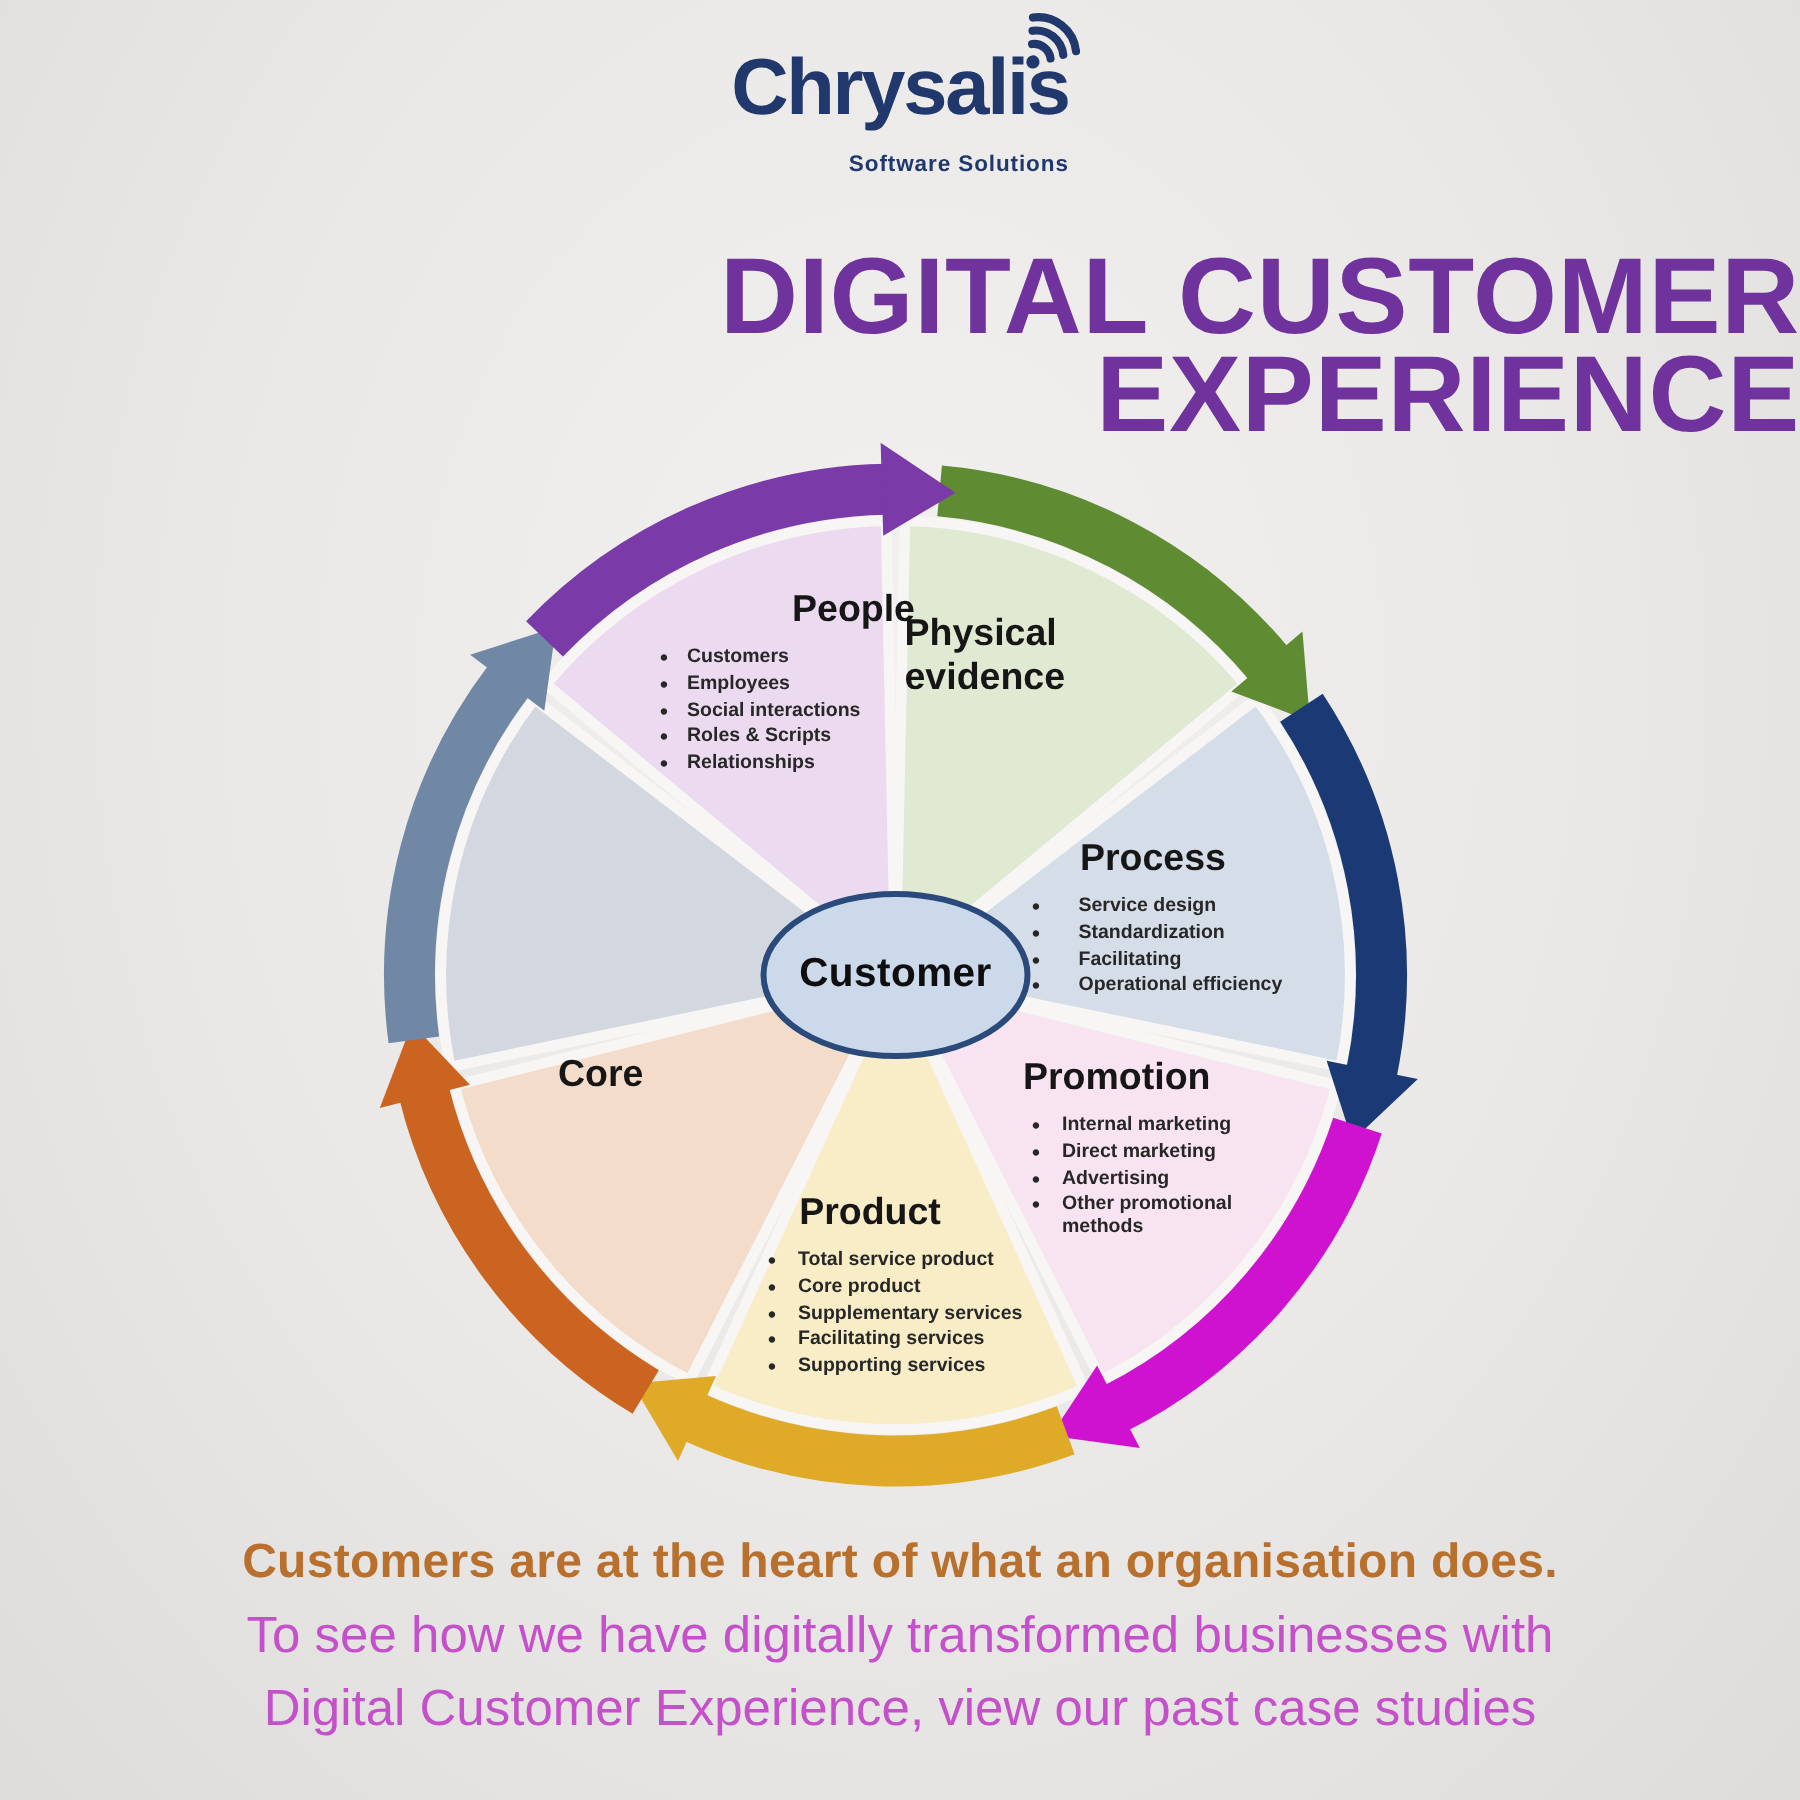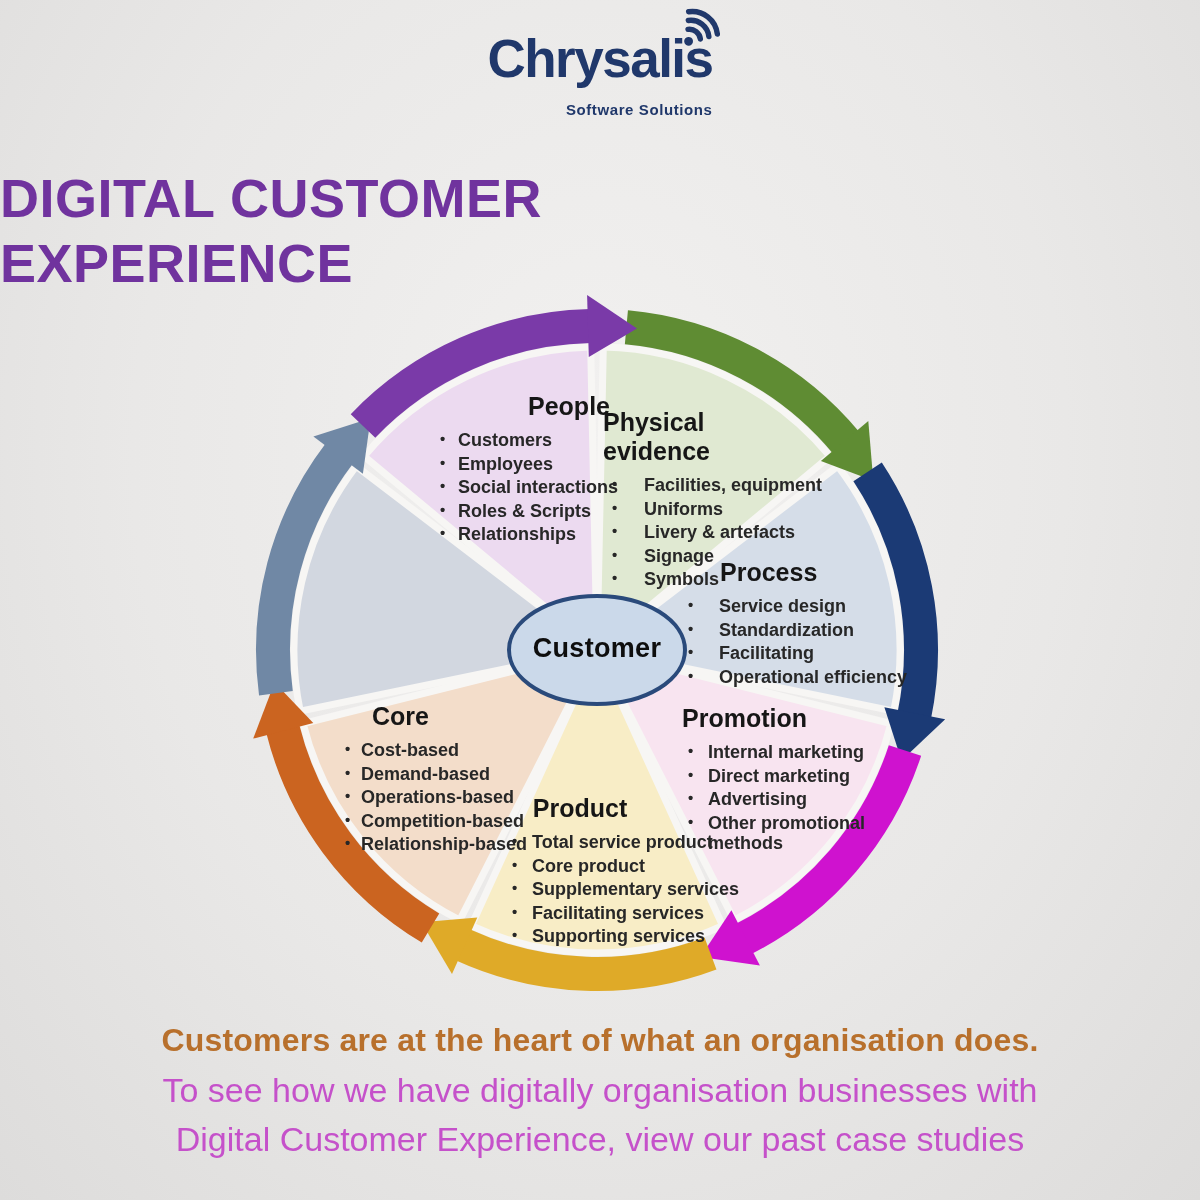--- a/index.html
+++ b/index.html
@@ -8,27 +8,27 @@
     background:radial-gradient(ellipse at 50% 38%, #f2f1f0 0%, #e9e8e7 55%, #dddcdb 100%);
     font-family:"Liberation Sans", sans-serif;
   }
   
   .logo{position:absolute;top:32px;left:0;right:0;text-align:center;}
   .logo-inner{display:inline-block;position:relative;}
   .logo-word{font-size:53px;font-weight:800;letter-spacing:-1.5px;line-height:1;display:block;}
   .wifi{position:absolute;top:-30px;right:-12px;width:52px;height:52px;transform:rotate(38deg);}
   .logo-tagline{display:block;text-align:right;font-size:15px;font-weight:700;letter-spacing:.6px;margin-top:16px;}
   
-  .page-title{position:absolute;top:166px;left:0;right:0;text-align:left;
-    font-size:54px;font-weight:800;line-height:65px;letter-spacing:.5px;}
+  .page-title{position:absolute;top:166px;left:0;right:0;text-align:right;
+    font-size:72px;font-weight:800;line-height:65px;letter-spacing:.5px;}
   
   .wheel-svg{position:absolute;left:0;top:0;}
   .seg-text{position:absolute;color:#1d1d1d;}
   .seg-title{font-size:25px;font-weight:800;margin:0 0 9px 0;color:#161616;}
-  .seg-list{list-style:none;margin:0;padding:0;font-size:18px;font-weight:700;color:#272727;}
+  .seg-list{list-style:none;margin:0;padding:0;font-size:13px;font-weight:700;color:#272727;}
   .seg-list li{position:relative;margin-bottom:3px;line-height:1.14;white-space:nowrap;}
   .seg-list li::before{content:"\2022";position:absolute;top:0;font-size:15px;}
   
   .seg-people{left:400px;top:392px;width:210px;}
   .seg-people .seg-title{text-align:right;}
   .seg-people li{padding-left:58px;} .seg-people li::before{left:40px;}
   .seg-physical{left:603px;top:408px;width:215px;}
   .seg-physical li{padding-left:41px;} .seg-physical li::before{left:9px;}
   .seg-process{left:683px;top:558px;width:215px;}
   .seg-process .seg-title{margin-left:37px;}
@@ -97,27 +97,20 @@
       <polygon points="274.6,682.5 253.2,738.6 313.3,723.1" fill="#cb6420"></polygon>
       <path d="M 275.9 693.2 A 324 324 0 0 1 339.5 453.3" fill="none" stroke="#7088a5" stroke-width="34"></path>
       <polygon points="370.6,418.2 313.4,436.5 362.9,473.8" fill="#7088a5"></polygon>
       <path d="M 363.0 425.9 A 324 324 0 0 1 590.2 326.1" fill="none" stroke="#7a3aa8" stroke-width="34"></path>
       <polygon points="637.0,328.5 587.1,295.1 588.8,357.1" fill="#7a3aa8"></polygon>
       <ellipse cx="597" cy="650" rx="88" ry="54" fill="#cbd9ea" stroke="#2a4a7b" stroke-width="4"></ellipse>
     </svg>
 
   <div class="seg-text seg-physical">
     <h2 class="seg-title">Physical evidence</h2>
-    <ul class="seg-list">
-        <li>Facilities, equipment</li>
-        <li>Uniforms</li>
-        <li>Livery &amp; artefacts</li>
-        <li>Signage</li>
-        <li>Symbols</li>
-      </ul>
   </div>
   <div class="seg-text seg-process">
     <h2 class="seg-title">Process</h2>
     <ul class="seg-list">
         <li>Service design</li>
         <li>Standardization</li>
         <li>Facilitating</li>
         <li>Operational efficiency</li>
       </ul>
   </div>
@@ -135,40 +128,33 @@
     <ul class="seg-list">
         <li>Total service product</li>
         <li>Core product</li>
         <li>Supplementary services</li>
         <li>Facilitating services</li>
         <li>Supporting services</li>
       </ul>
   </div>
   <div class="seg-text seg-price">
     <h2 class="seg-title">Core</h2>
-    <ul class="seg-list">
-        <li>Cost-based</li>
-        <li>Demand-based</li>
-        <li>Operations-based</li>
-        <li>Competition-based</li>
-        <li>Relationship-based</li>
-      </ul>
   </div>
   <div class="seg-text seg-people">
     <h2 class="seg-title">People</h2>
     <ul class="seg-list">
         <li>Customers</li>
         <li>Employees</li>
         <li>Social interactions</li>
         <li>Roles &amp; Scripts</li>
         <li>Relationships</li>
       </ul>
   </div>
 
   <div class="customer-label">Customer</div>
 
   <div class="footer-line1" style="color: rgb(184, 112, 44);">Customers are at the heart of what an organisation does.</div>
   <div class="footer-rest" style="color: rgb(197, 81, 202);">
-    <div>To see how we have digitally organisation businesses with</div>
+    <div>To see how we have digitally transformed businesses with</div>
     <div>Digital Customer Experience, view our past case studies</div>
   </div>
 
 </div>
 
 </body></html>

